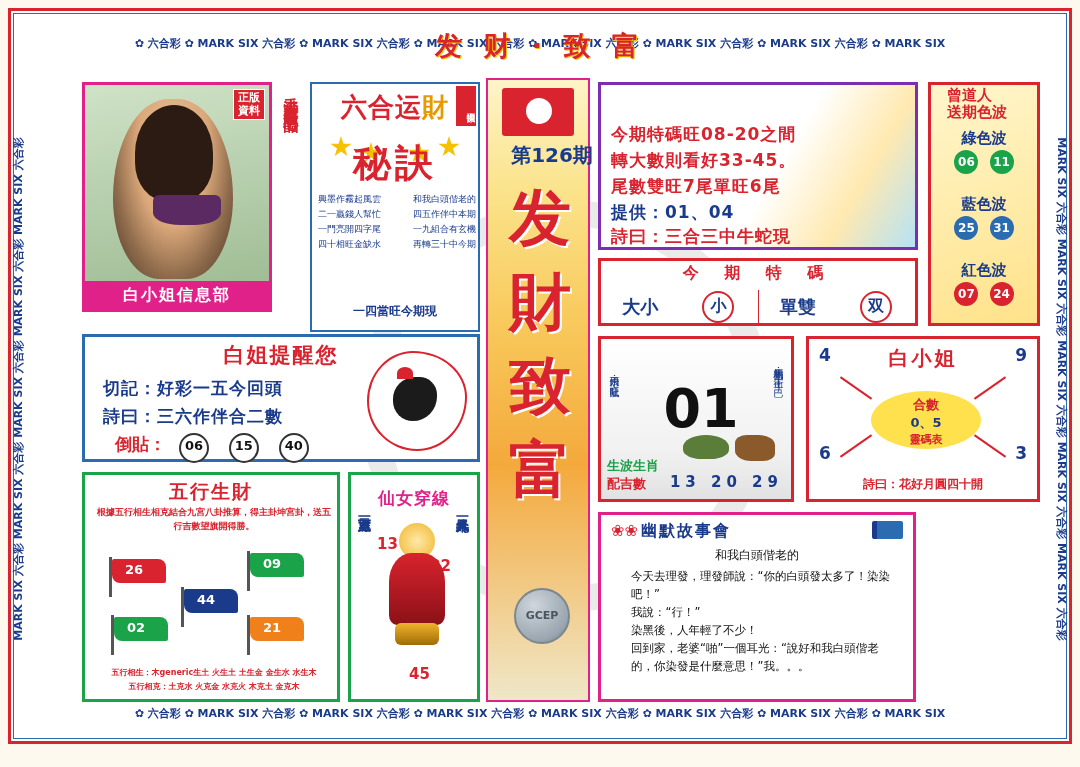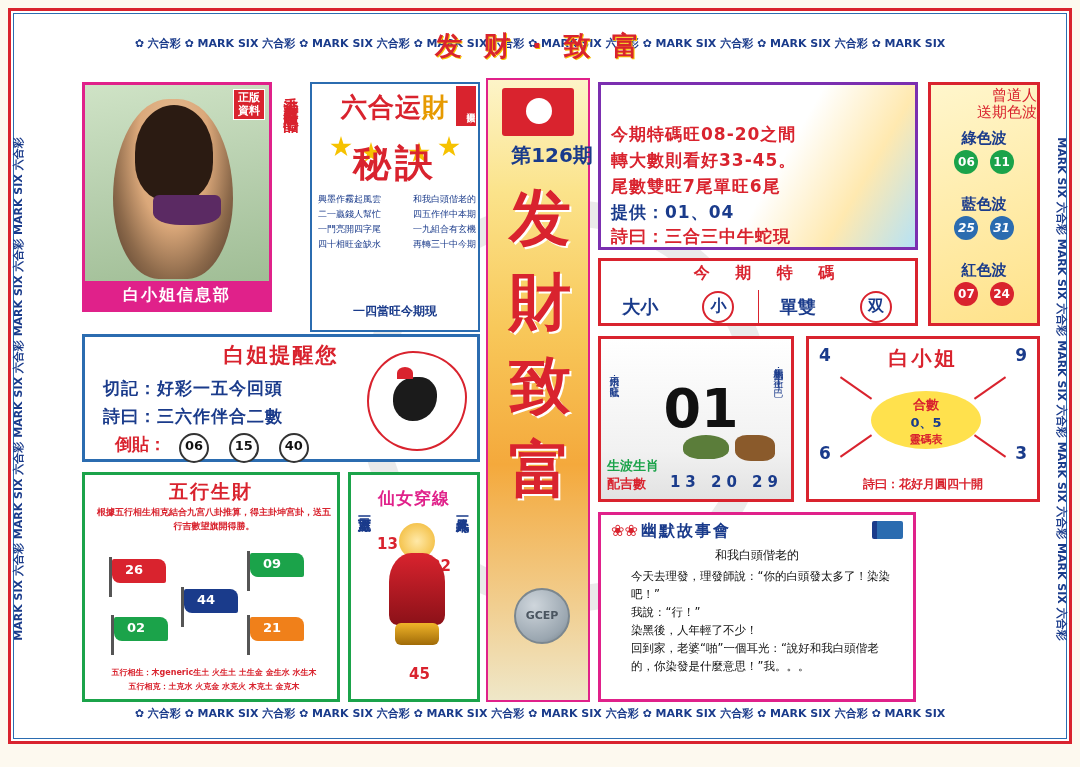--- a/index.html
+++ b/index.html
@@ -114,36 +114,36 @@
      border:2px solid #7b878f;color:#4a5560;font-size:11px;text-align:center;line-height:52px;font-weight:bold;}
   
   #baixiaojie{left:598px;top:82px;width:320px;height:168px;border:3px solid #7b2fb0;
      background:linear-gradient(120deg,#fff 55%,#ffe9b0 78%,#b6e2f5 100%);}
   .bxj-title{position:absolute;left:0;top:4px;width:100%;text-align:center;
      font-size:22px;font-weight:bold;color:#1a3b8b;letter-spacing:3px;}
   .bxj-line{position:absolute;left:10px;font-size:17px;font-weight:bold;color:#d9232e;letter-spacing:1px;}
   .bxj-line.blue{color:#1a3b8b;}
   
   #special{left:598px;top:258px;width:320px;height:68px;border:3px solid #d9232e;}
-  .sp-title{position:absolute;left:0;top:2px;width:100%;text-align:center;font-size:16px;font-weight:bold;color:#d9232e;letter-spacing:10px;padding-left:11px;}
+  .sp-title{position:absolute;left:0;top:2px;width:100%;text-align:center;font-size:16px;font-weight:bold;color:#d9232e;letter-spacing:10px;}
   .sp-row{position:absolute;left:0;top:28px;width:100%;height:36px;display:flex;align-items:center;}
   .sp-cell{flex:1;text-align:center;font-size:18px;font-weight:bold;color:#1a3b8b;}
   .sp-circle{display:inline-block;width:28px;height:28px;border:2px solid #d9232e;border-radius:50%;
      line-height:26px;font-size:16px;color:#1a3b8b;}
   .sp-div{width:1px;height:34px;background:#d9232e;}
   
   #bose{left:928px;top:82px;width:112px;height:244px;border:3px solid #d9232e;
      background:linear-gradient(160deg,#fff6cc,#ffe28a);}
-  .bose-title{position:absolute;left:0;top:2px;width:100%;text-align:right;font-size:15px;font-weight:normal;color:#d9232e;line-height:17px;}
+  .bose-title{position:absolute;left:0;top:2px;width:100%;text-align:left;font-size:15px;font-weight:bold;color:#d9232e;line-height:17px;padding-left:16px;}
   .bose-grp{position:absolute;left:0;width:100%;text-align:center;}
   .bose-grp .lbl{font-size:15px;font-weight:bold;color:#1a3b8b;}
   .ball{display:inline-block;width:24px;height:24px;border-radius:50%;color:#fff;font-size:12px;
      line-height:24px;text-align:center;font-weight:bold;margin:2px 3px;}
   .ball.green{background:#1ba34a;}
-  .ball.blue{background:#2b6cb0;font-style:italic;}
+  .ball.blue{background:#2b6cb0;}
   .ball.red{background:#d9232e;}
   
   #remind{left:82px;top:334px;width:398px;height:128px;border:3px solid #2b6cb0;}
   .rm-title{position:absolute;left:0;top:4px;width:100%;text-align:center;font-size:21px;font-weight:bold;color:#d9232e;letter-spacing:2px;}
   .rm-line{position:absolute;left:18px;font-size:17px;color:#1a3b8b;font-weight:bold;letter-spacing:1px;}
   .rm-bottom{position:absolute;left:30px;top:96px;font-size:17px;font-weight:bold;color:#d9232e;}
   .rm-num{display:inline-block;width:26px;height:26px;border:2px solid #333;border-radius:50%;
      line-height:22px;text-align:center;font-size:13px;color:#111;margin:0 7px;background:#fff;}
   .rooster{position:absolute;right:14px;top:14px;width:96px;height:96px;}
   .rooster .bloom{position:absolute;left:0;top:0;width:96px;height:96px;border:2px solid #d9232e;

